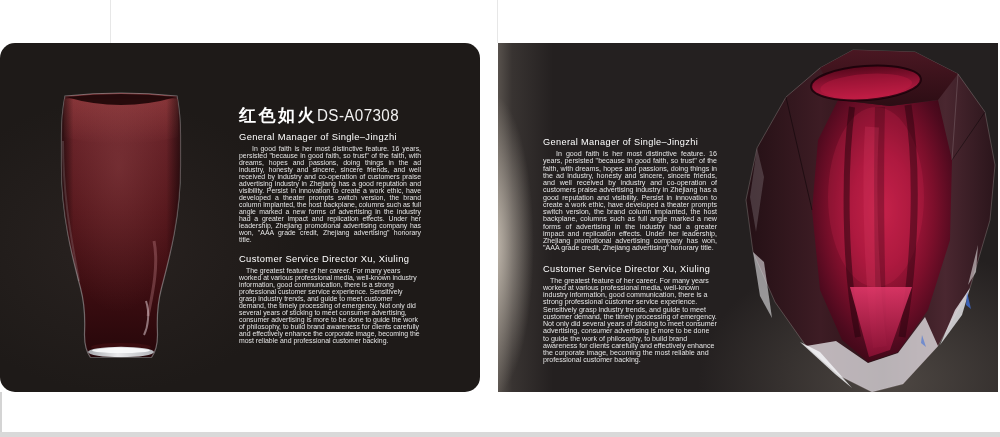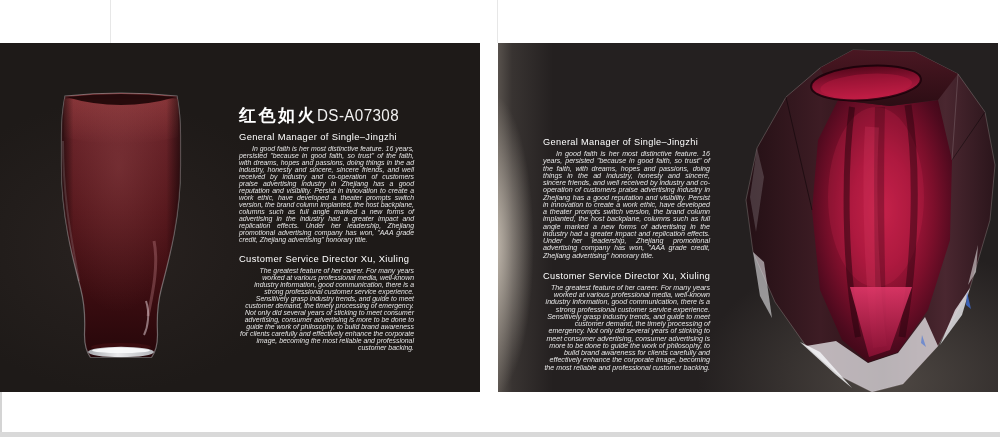--- a/index.html
+++ b/index.html
@@ -12,20 +12,21 @@
   .edge-line.l1{left:110px;}
   .edge-line.l2{left:497px;}
   .edge-line-bl{position:absolute;left:0;top:392px;width:2px;height:41px;background:#d4d4d4;}
 
   .page{position:absolute;top:43px;height:349px;}
   .page-left{
     left:0;width:480px;
     background:
       radial-gradient(260px 210px at 24% 58%, rgba(54,44,42,0.45), rgba(54,44,42,0) 70%),
       #1e1a18;
+    border-radius: 15px;
   }
   .page-right{
     left:498px;width:500px;
     background:
       radial-gradient(58px 210px at -6px 58%, rgba(205,196,184,0.95), rgba(205,196,184,0) 72%),
       linear-gradient(90deg, rgba(130,122,113,0.55) 0px, rgba(130,122,113,0.22) 14px, rgba(130,122,113,0) 55px),
       radial-gradient(300px 210px at 79% 97%, rgba(122,113,104,0.48), rgba(122,113,104,0) 65%),
       #242020;
   }
 
@@ -34,23 +35,23 @@
 
   .text-col{position:absolute;color:#e8e8e8;}
   .text-col.left{left:239px;top:61px;width:191px;}
   .text-col.right{left:45px;top:94px;width:183px;}
 
   .title-row{white-space:nowrap;height:20px;margin:0 0 7px 0;}
   .title-cn{font-size:17px;font-weight:bold;color:#ffffff;letter-spacing:2.5px;}
   .model{display:inline-block;font-size:16px;font-weight:400;color:#f1f1f1;letter-spacing:0.4px;transform:scaleX(.95);transform-origin:left bottom;vertical-align:baseline;}
 
   .sec-heading{font-size:9.4px;font-weight:normal;color:#ffffff;letter-spacing:0.35px;margin:0 0 3px 0;line-height:11px;}
-  .sec-body{font-size:6.9px;line-height:7px;margin:0 16px 10px 0;text-align:justify;color:#e4e4e4;font-style:italic;}
+  .sec-body{font-size:6.9px;line-height:7px;margin:0 9px 10px 0;text-align:justify;color:#e4e4e4;}
   .sec-body.indent1{text-indent:13px;}
-  .sec-body.indent2{text-indent:7px;text-align:right;}
+  .sec-body.indent2{text-indent:7px;text-align:left;}
   .text-col.right .sec-body{font-size:7.1px;line-height:7.25px;margin-bottom:11px;}
   .text-col.right .sec-heading{font-size:9.2px;}
 </style>
 </head>
 <body>
 
 <div class="canvas">
 
   <div class="edge-line l1"></div>
   <div class="edge-line l2"></div>

